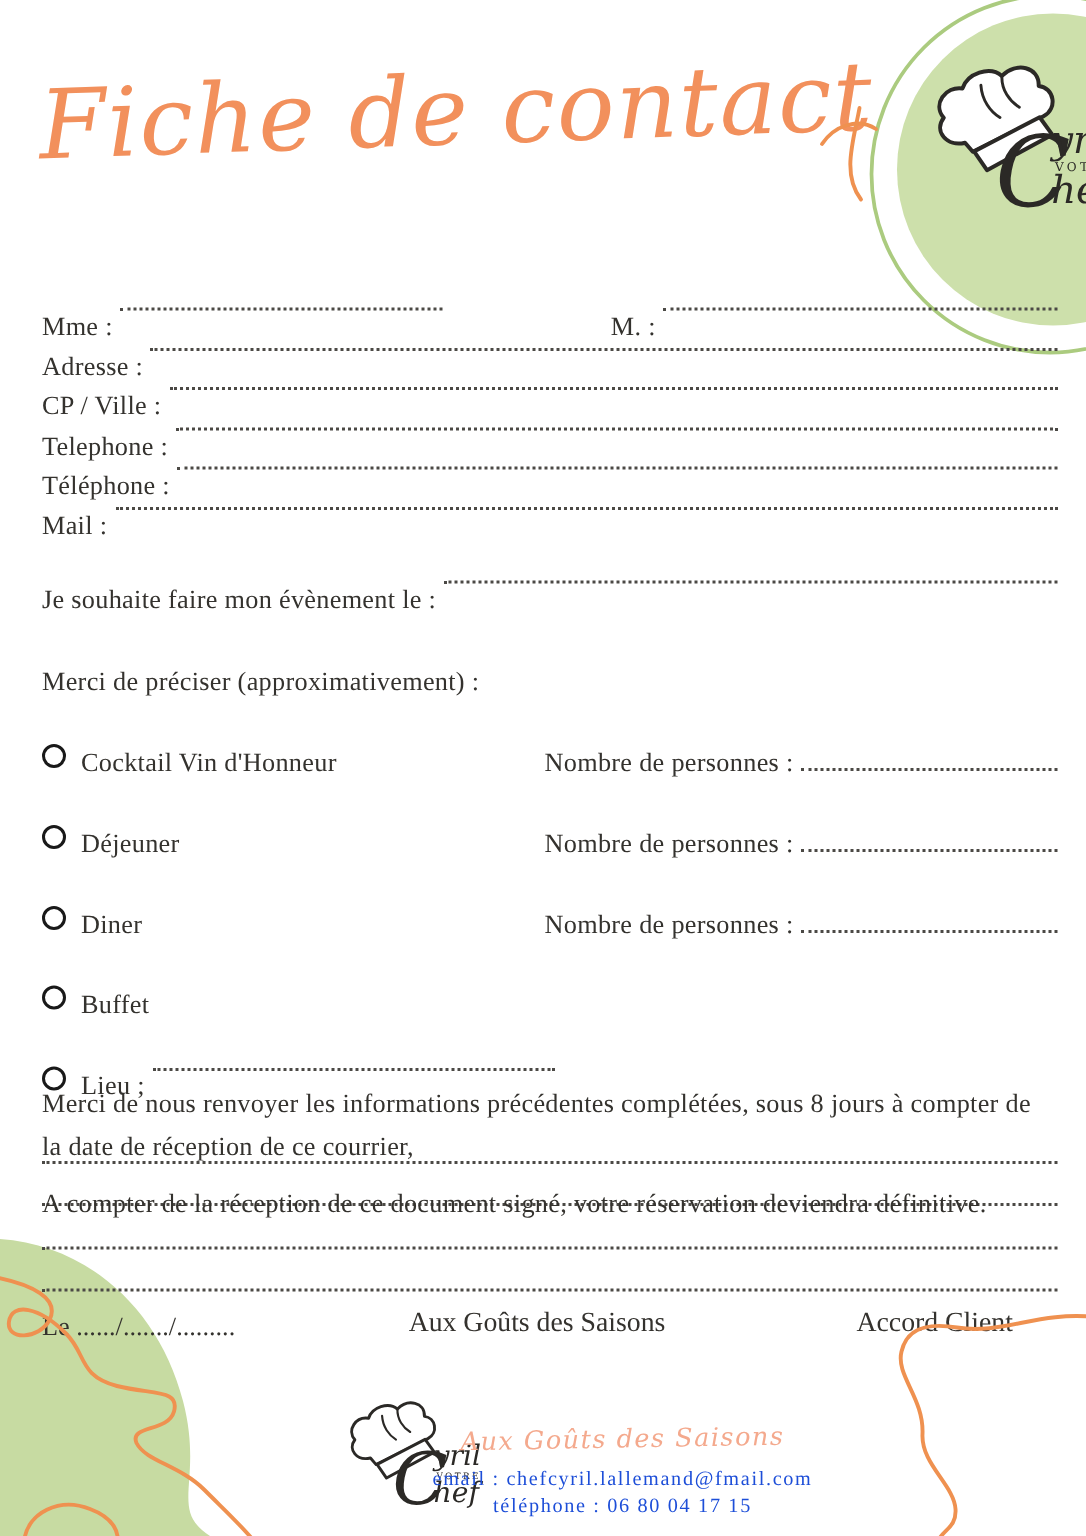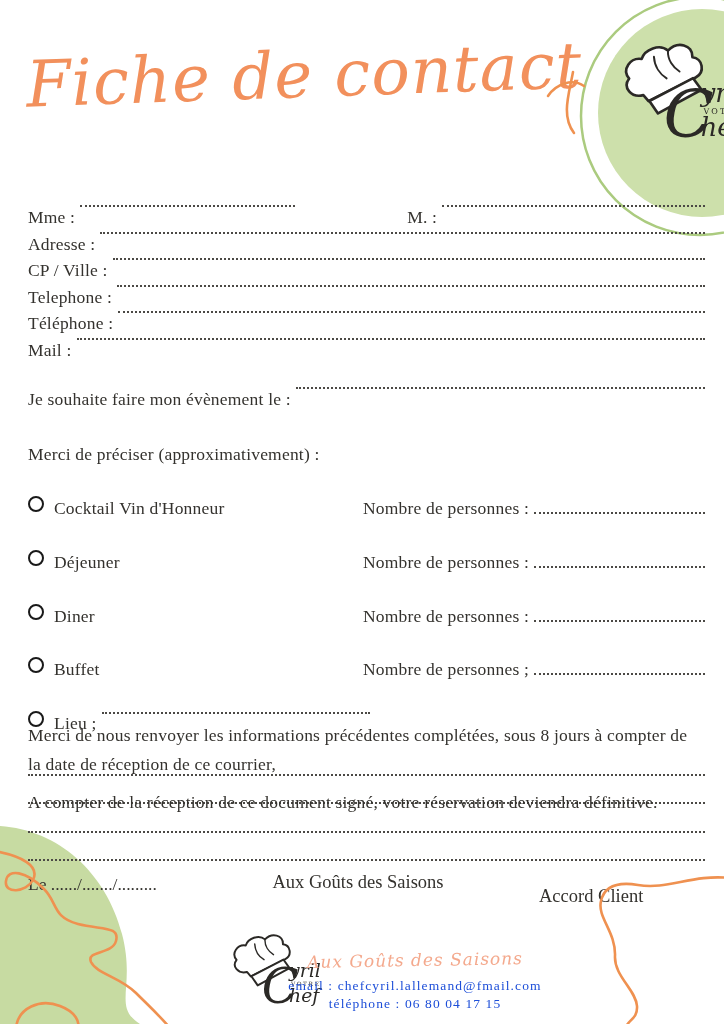--- a/index.html
+++ b/index.html
@@ -53,21 +53,21 @@
 
   .para {
     position:absolute; left:28px; width:672px; z-index:1;
     font-size:17.5px; line-height:28.5px; letter-spacing:0.2px; margin:0;
   }
   .para1 { top:721px; }
   .para2 { top:788px; }
 
   .sig-left { position:absolute; left:28px; top:871px; font-size:17.5px; line-height:27px; z-index:2; }
   .sig-company { position:absolute; left:258px; top:872px; width:200px; text-align:center; font-size:18.5px; z-index:2; }
-  .sig-accord { position:absolute; left:539px; top:872px; font-size:18.5px; z-index:2; white-space:nowrap;margin-top:14px; }
+  .sig-accord { position:absolute; left:571px; top:872px; font-size:18.5px; z-index:2; white-space:nowrap; }
 
   .footer-brand { position:absolute; left:265px; top:950px; width:300px; text-align:center; z-index:1; }
   .brand-script {
     font-family:"DejaVu Serif", serif; font-style:italic; color:#f4a98d;
     font-size:17px; letter-spacing:1px; margin-bottom:7px; transform:rotate(-1deg);
   }
   .brand-email, .brand-phone { font-size:13.5px; letter-spacing:1.1px; color:#1d4ed8; line-height:17.5px; }
 </style>
 </head>
 <body>
@@ -151,24 +151,20 @@
     <span class="radio"></span>
     <span>Diner</span>
     <span class="count">
       <span>Nombre de personnes :</span>
       <span class="leader"></span>
     </span>
   </div>
   <div class="opt-row">
     <span class="radio"></span>
     <span>Buffet</span>
-    <span class="count">
-      <span>Nombre de personnes ;</span>
-      <span class="leader"></span>
-    </span>
   </div>
   <div class="opt-row">
     <span class="radio"></span>
     <span>Lieu ;</span>
     <span class="leader leader-lieu"></span>
   </div>
 
   <div class="notes">
     <div class="note-line"></div>
     <div class="note-line"></div>

